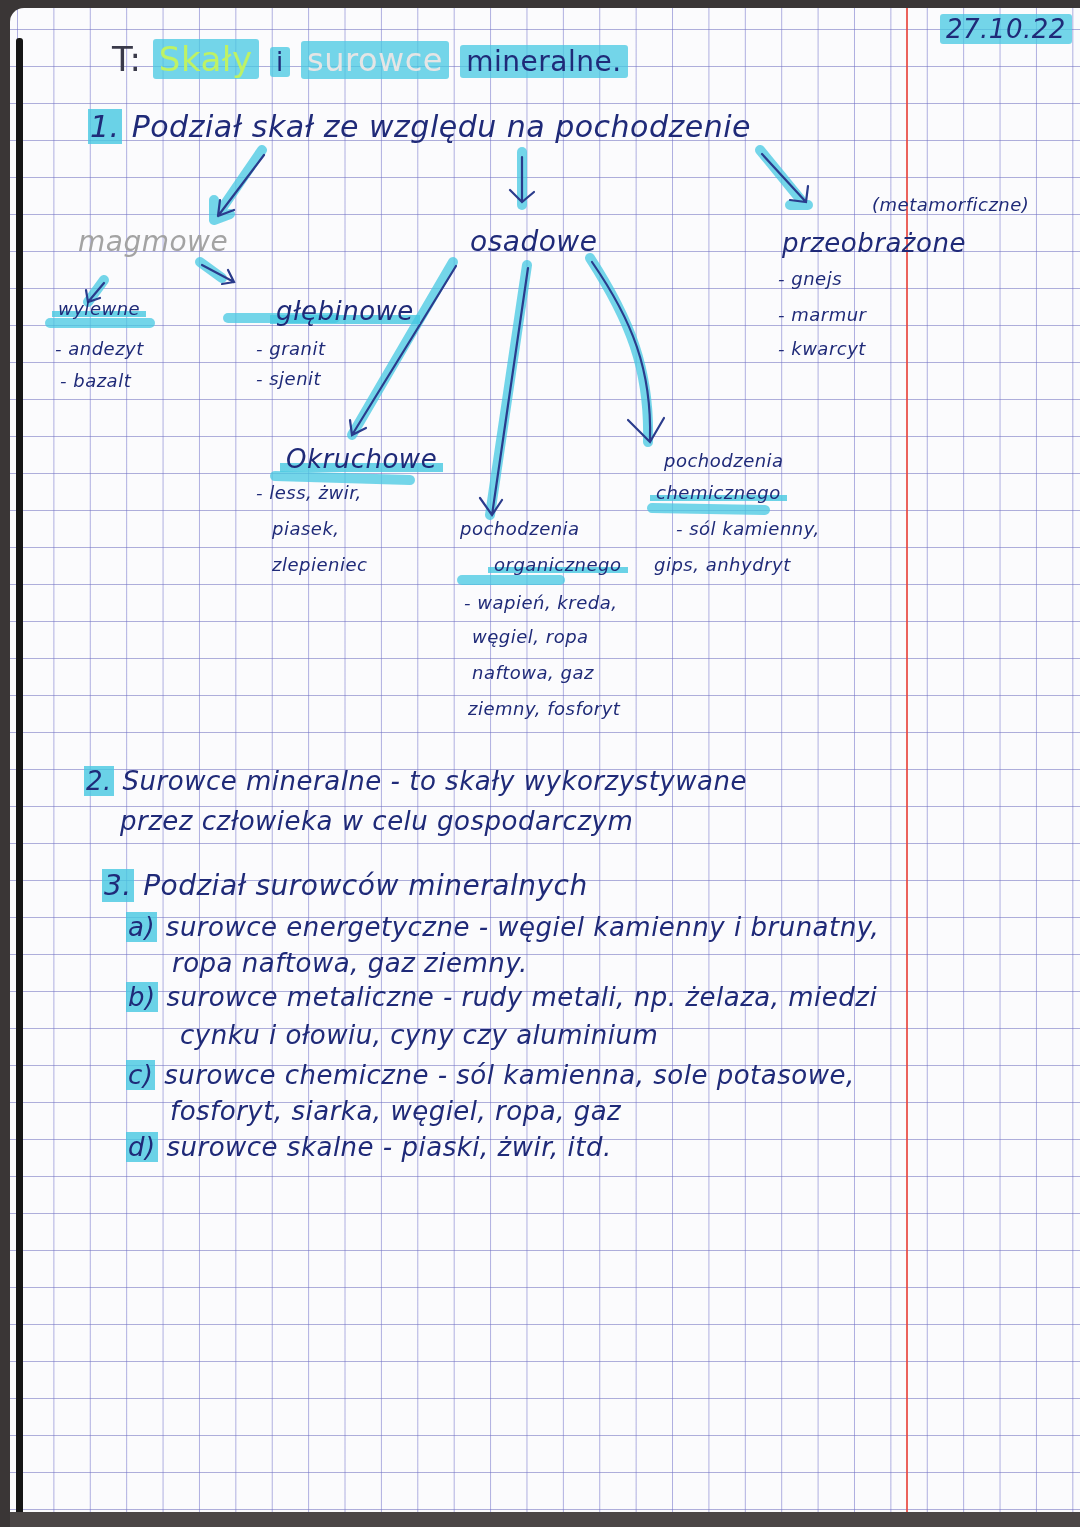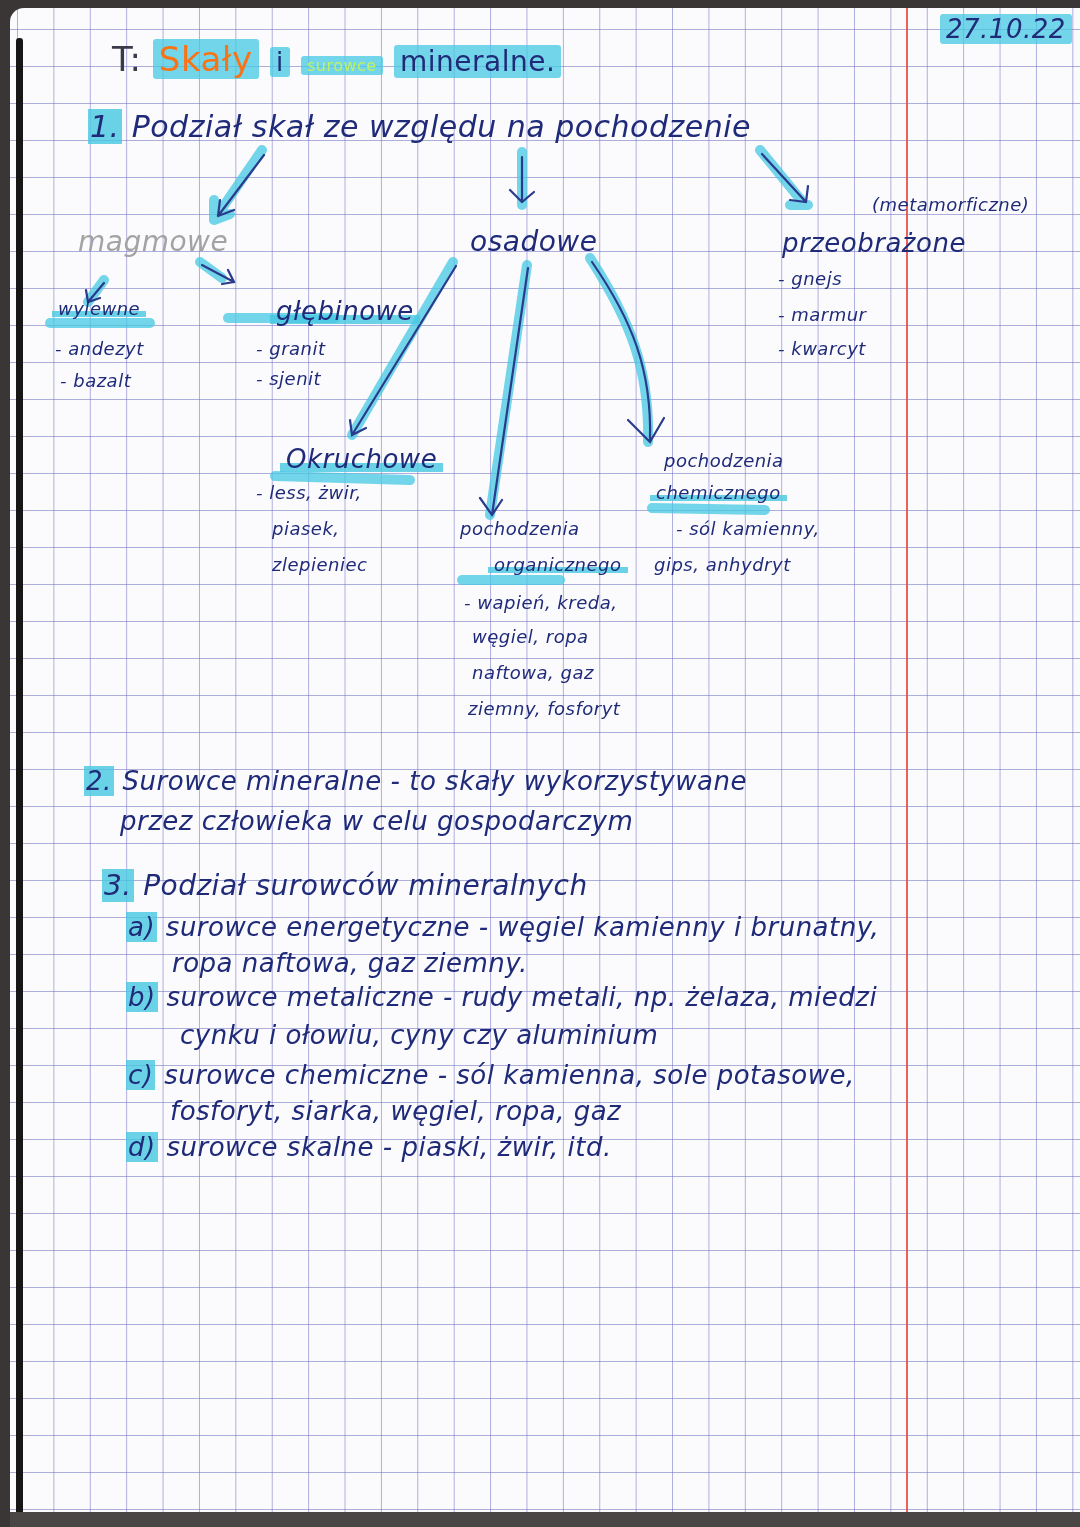--- a/index.html
+++ b/index.html
@@ -85,23 +85,23 @@
     </g>
   </g>
 </svg>
 
 <div class="t s26" style="left:940px; top:16px;text-align:right;">
   <span class="hl">27.10.22</span>
 </div>
 
 <div class="t title-t" style="left:112px; top:42px;">
   <span>T:</span>
-  <span class="hl" style="color:#f97316;">Skały</span>
+  <span class="hl" style="color:#bef264;">Skały</span>
   <span class="hl" style="color:#1f2a78; font-size:26px;">i</span>
-  <span class="hl" style="color:#bef264; font-size:16px;">surowce</span>
+  <span class="hl" style="color:#e5e5e5; font-size:32px;">surowce</span>
   <span class="hl" style="color:#1f2a78; font-size:28px;">mineralne.</span>
 </div>
 
 <div class="t s30" style="left:88px; top:112px;font-style:italic;">
   <span class="num-hl">1.</span>
   <span>Podział skał ze względu na pochodzenie</span>
 </div>
 
 <div class="t s28" style="left:78px; top:228px; color:#a3a3a3;">magmowe</div>
 <div class="t s24" style="left:52px; top:300px;">

